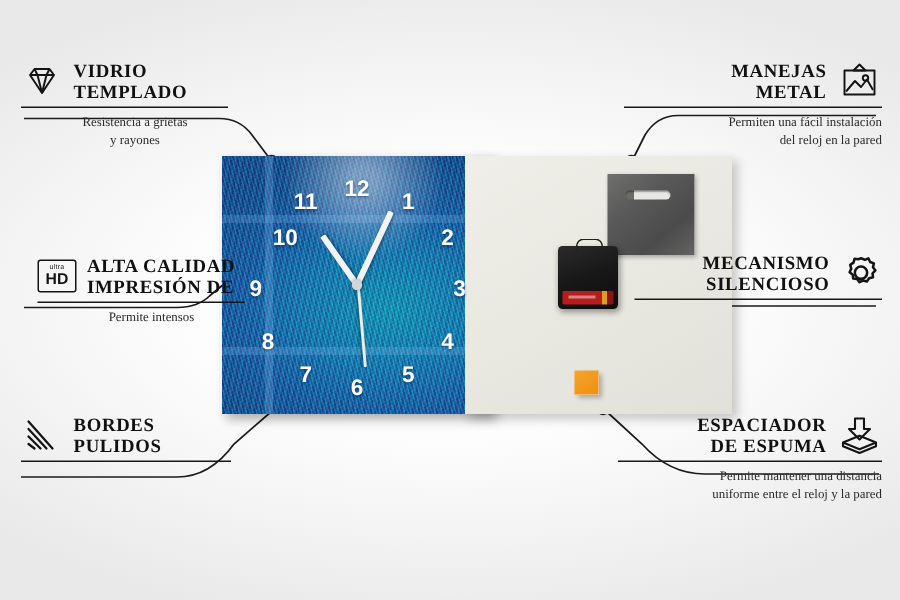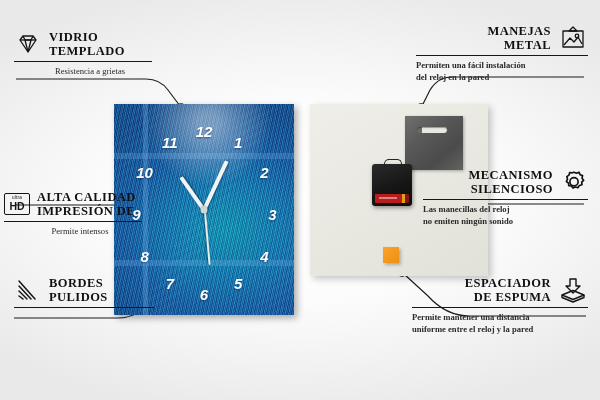--- a/index.html
+++ b/index.html
@@ -16,28 +16,27 @@
   }
   
   #wires { position:absolute; inset:0; width:600px; height:400px; pointer-events:none; }
   #wires path { fill:none; stroke:#1b1b1b; stroke-width:1.15; }
   #wires circle { fill:#ffffff; stroke:#1b1b1b; stroke-width:1.15; }
 
   
   .product { position:absolute; }
 
   #clock-front {
-    left:114px; top:104px; width:180px; height:211px;
+    left:148px; top:104px; width:180px; height:172px;
     background:
       repeating-linear-gradient(74deg, rgba(255,255,255,.13) 0 1px, rgba(0,0,0,.10) 1px 2.2px),
       radial-gradient(ellipse 85% 60% at 62% 60%, #0f9bbd 0%, #1379b8 38%, #1558a8 66%, #11468f 100%),
       linear-gradient(135deg,#2f7ec9 0%, #1457a4 55%, #0d3c85 100%);
     box-shadow: 3px 3px 7px rgba(0,0,0,.33);
     overflow:hidden;
-    font-style:italic;
   }
   #clock-front::before{
     content:""; position:absolute; inset:0;
     background:
       linear-gradient(90deg, transparent 0 16%, rgba(120,180,235,.30) 16% 19%, transparent 19% 100%),
       linear-gradient(0deg, transparent 0 23%, rgba(120,180,235,.26) 23% 26%, transparent 26% 74%, rgba(130,190,240,.22) 74% 77%, transparent 77%),
       repeating-linear-gradient(100deg, rgba(0,180,190,.16) 0 2px, rgba(0,40,110,.16) 2px 4px);
   }
   #clock-front::after{
     content:""; position:absolute; left:-10%; top:-10%; width:120%; height:120%;
@@ -110,38 +109,38 @@
     font-family:"Liberation Serif", serif; color:#2a2a2a;
     font-size:8.6px; line-height:1.32; margin-top:4px;
   }
   
   .left .feat-head { justify-content:flex-start; }
   .left .feat-title { text-align:left; }
   .left .feat-sub { text-align:center; }
   
   .right .feat-head { justify-content:flex-end; }
   .right .feat-title { text-align:right; }
-  .right .feat-sub { text-align:left;font-weight:bold; }
+  .right .feat-sub { text-align:right; }
 
   .ico { flex:0 0 auto; display:block; }
 
   
   .hd-badge{
     width:26px; height:22px; border:1.6px solid #141414; border-radius:2px;
     display:flex; flex-direction:column; align-items:center; justify-content:center;
     font-family:"Liberation Sans", sans-serif; color:#141414;
   }
   .hd-badge .u{ font-size:4.6px; line-height:1; letter-spacing:.2px; }
   .hd-badge .h{ font-size:10.5px; font-weight:700; line-height:1.05; }
 
   
-  #f-vidrio   { left:14px;  top:30px;  width:152px; }
-  #f-impresion{ left:4px;  top:170px; width:152px;margin-top:20px; }
+  #f-vidrio   { left:14px;  top:40px;  width:152px; }
+  #f-impresion{ left:25px;  top:170px; width:152px; }
   #f-bordes   { left:14px;  top:276px; width:152px; }
-  #f-manejas  { right:12px; top:24px;  width:172px; }
+  #f-manejas  { right:12px; top:40px;  width:172px; }
   #f-mecanismo{ right:12px; top:168px; width:165px; }
   #f-espaciador{right:12px; top:276px; width:176px; }
 </style>
 </head>
 <body>
 
 <div id="stage">
 
   <svg id="wires" viewBox="0 0 600 400">
 
@@ -168,21 +167,21 @@
     <div class="numeral" style="left:50%;  top:13%;">12</div>
     <div class="numeral" style="left:69%;  top:18%;">1</div>
     <div class="numeral" style="left:83.5%;top:32%;">2</div>
     <div class="numeral" style="left:88%;  top:52%;">3</div>
     <div class="numeral" style="left:83.5%;top:72%;">4</div>
     <div class="numeral" style="left:69%;  top:85%;">5</div>
     <div class="numeral" style="left:50%;  top:90%;">6</div>
     <div class="numeral" style="left:31%;  top:85%;">7</div>
     <div class="numeral" style="left:17%;  top:72%;">8</div>
     <div class="numeral" style="left:12.5%;top:52%;">9</div>
-    <div class="numeral" style="left:17%;  top:32%;">10</div>
+    <div class="numeral" style="left:17%;  top:32%;padding-left:23px;">10</div>
     <div class="numeral" style="left:31%;  top:18%;">11</div>
 
     <div id="hand-hour" class="hand" style="transform: translate(-2px, -50%) rotate(235deg);"></div>
     <div id="hand-minute" class="hand" style="transform: translate(-2px, -50%) rotate(295deg);"></div>
     <div id="hand-second" class="hand" style="transform: translate(-2px, -50%) rotate(85deg);"></div>
     <div id="hand-cap"></div>
   </div>
 
   <div id="clock-back" class="product">
     <div id="metal-hanger"></div>
@@ -204,20 +203,21 @@
         </g>
       </svg>
       <div>
         <div class="feat-title">VIDRIO</div>
         <div class="feat-title">TEMPLADO</div>
       </div>
     </div>
     <div class="feat-rule" style="width:138px;"></div>
     <div class="feat-sub">
       <div>Resistencia a grietas</div>
+      <div>y rayones</div>
     </div>
   </div>
 
   <div id="f-impresion" class="feature left">
     <div class="feat-head">
       <div class="hd-badge ico">
         <span class="u">ultra</span>
         <span class="h">HD</span>
       </div>
       <div>
@@ -280,24 +280,20 @@
       <svg class="ico" width="28" height="26" viewBox="0 0 28 26">
         <g fill="none" stroke="#141414" stroke-width="1.7" stroke-linejoin="round">
           <path d="M14,3.2 l2.6,1.0 2.3,-1.0 1.2,2.5 2.5,0.9 -0.6,2.6 1.6,2.1 -1.9,1.9 0.3,2.6
                    -2.6,0.7 -1.5,2.2 -2.5,-0.7 -2.4,1.1 -1.6,-2.1 -2.6,-0.3 -0.3,-2.6 -2.1,-1.6
                    1.1,-2.4 -0.7,-2.5 2.2,-1.5 0.7,-2.6 2.6,0.3 Z"></path>
           <circle cx="14" cy="12.8" r="4.1"></circle>
         </g>
       </svg>
     </div>
     <div class="feat-rule" style="width:165px; margin-left:auto;"></div>
-    <div class="feat-sub">
-      <div>Las manecillas del reloj</div>
-      <div>no emiten ningún sonido</div>
-    </div>
   </div>
 
   <div id="f-espaciador" class="feature right">
     <div class="feat-head">
       <div>
         <div class="feat-title">ESPACIADOR</div>
         <div class="feat-title">DE ESPUMA</div>
       </div>
       <svg class="ico" width="30" height="26" viewBox="0 0 30 26">
         <g fill="none" stroke="#141414" stroke-width="1.4" stroke-linejoin="round">

